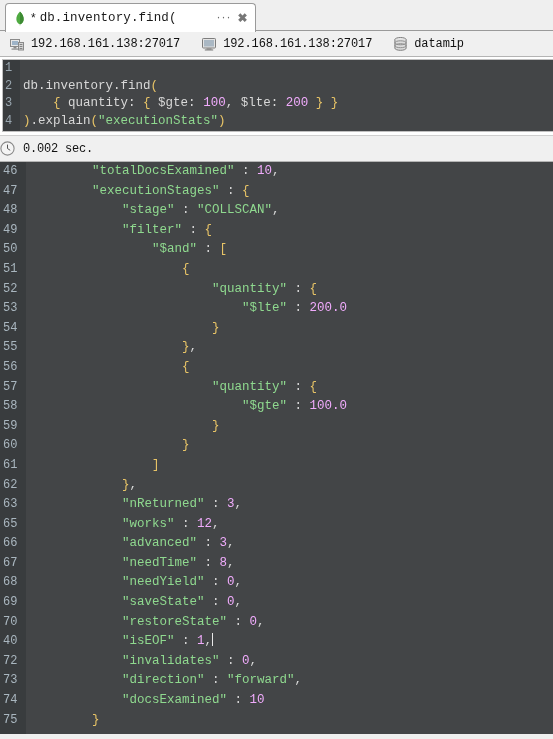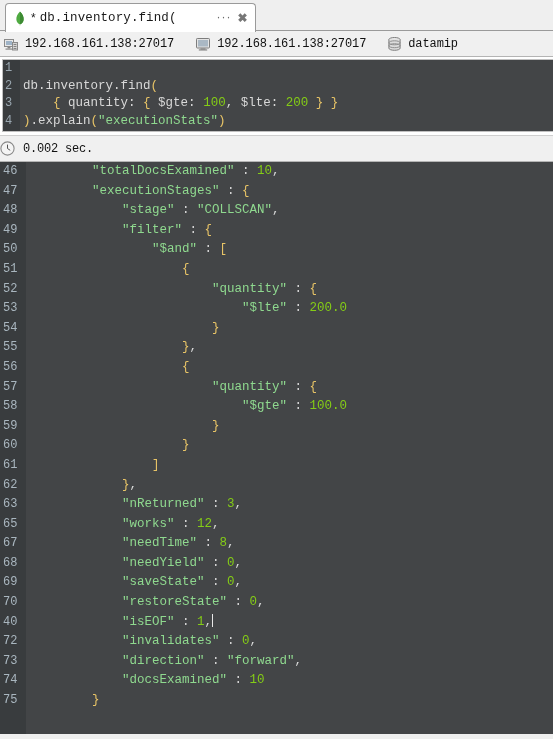--- a/index.html
+++ b/index.html
@@ -82,21 +82,21 @@
     padding: 0 1px;
   }
 
   
   .connbar {
     height: 26px;
     background: #f0f0f0;
     border-bottom: 1px solid #b4b4b4;
     display: flex;
     align-items: center;
-    padding-left: 4px;
+    padding-left: 10px;
     box-sizing: border-box;
     gap: 0;
   }
   .conn-item {
     display: flex;
     align-items: center;
     gap: 7px;
     margin-right: 22px;
   }
   .conn-label {
@@ -159,21 +159,21 @@
   .lc {
     padding-left: 3px;
     color: #d6d6d6;
     z-index: 1;
   }
 
   
   .t-plain  { color: #d8d8d8; }
   .t-key    { color: #8fd98f; }
   .t-punc   { color: #e8c467; }
-  .t-num    { color: #84cc16; }
+  .t-num    { color: #f0abfc; }
   .t-str    { color: #8fd98f; }
   .t-op     { color: #d8d8d8; }
 
   
   .statusbar {
     height: 27px;
     background: #f0f0f0;
     border-top: 1px solid #cfcfcf;
     border-bottom: 1px solid #b4b4b4;
     display: flex;
@@ -331,20 +331,21 @@
         <div class="code-line"><span class="ln">55</span><span class="lc"><span class="t-plain">                    </span><span class="t-punc">}</span><span class="t-op">,</span></span></div>
         <div class="code-line"><span class="ln">56</span><span class="lc"><span class="t-plain">                    </span><span class="t-punc">{</span></span></div>
         <div class="code-line"><span class="ln">57</span><span class="lc"><span class="t-plain">                        </span><span class="t-key">"quantity"</span><span class="t-op"> : </span><span class="t-punc">{</span></span></div>
         <div class="code-line"><span class="ln">58</span><span class="lc"><span class="t-plain">                            </span><span class="t-key">"$gte"</span><span class="t-op"> : </span><span class="t-num">100.0</span></span></div>
         <div class="code-line"><span class="ln">59</span><span class="lc"><span class="t-plain">                        </span><span class="t-punc">}</span></span></div>
         <div class="code-line"><span class="ln">60</span><span class="lc"><span class="t-plain">                    </span><span class="t-punc">}</span></span></div>
         <div class="code-line"><span class="ln">61</span><span class="lc"><span class="t-plain">                </span><span class="t-punc">]</span></span></div>
         <div class="code-line"><span class="ln">62</span><span class="lc"><span class="t-plain">            </span><span class="t-punc">}</span><span class="t-op">,</span></span></div>
         <div class="code-line"><span class="ln">63</span><span class="lc"><span class="t-plain">            </span><span class="t-key">"nReturned"</span><span class="t-op"> : </span><span class="t-num">3</span><span class="t-op">,</span></span></div>
         <div class="code-line"><span class="ln">65</span><span class="lc"><span class="t-plain">            </span><span class="t-key">"works"</span><span class="t-op"> : </span><span class="t-num">12</span><span class="t-op">,</span></span></div>
+        <div class="code-line"><span class="ln">66</span><span class="lc"><span class="t-plain">            </span><span class="t-key">"advanced"</span><span class="t-op"> : </span><span class="t-num">3</span><span class="t-op">,</span></span></div>
         <div class="code-line"><span class="ln">67</span><span class="lc"><span class="t-plain">            </span><span class="t-key">"needTime"</span><span class="t-op"> : </span><span class="t-num">8</span><span class="t-op">,</span></span></div>
         <div class="code-line"><span class="ln">68</span><span class="lc"><span class="t-plain">            </span><span class="t-key">"needYield"</span><span class="t-op"> : </span><span class="t-num">0</span><span class="t-op">,</span></span></div>
         <div class="code-line"><span class="ln">69</span><span class="lc"><span class="t-plain">            </span><span class="t-key">"saveState"</span><span class="t-op"> : </span><span class="t-num">0</span><span class="t-op">,</span></span></div>
         <div class="code-line"><span class="ln">70</span><span class="lc"><span class="t-plain">            </span><span class="t-key">"restoreState"</span><span class="t-op"> : </span><span class="t-num">0</span><span class="t-op">,</span></span></div>
         <div class="code-line"><span class="ln">40</span><span class="lc"><span class="t-plain">            </span><span class="t-key">"isEOF"</span><span class="t-op"> : </span><span class="t-num">1</span><span class="t-op">,</span><span class="caret"></span></span></div>
         <div class="code-line"><span class="ln">72</span><span class="lc"><span class="t-plain">            </span><span class="t-key">"invalidates"</span><span class="t-op"> : </span><span class="t-num">0</span><span class="t-op">,</span></span></div>
         <div class="code-line"><span class="ln">73</span><span class="lc"><span class="t-plain">            </span><span class="t-key">"direction"</span><span class="t-op"> : </span><span class="t-key">"forward"</span><span class="t-op">,</span></span></div>
         <div class="code-line"><span class="ln">74</span><span class="lc"><span class="t-plain">            </span><span class="t-key">"docsExamined"</span><span class="t-op"> : </span><span class="t-num">10</span></span></div>
         <div class="code-line"><span class="ln">75</span><span class="lc"><span class="t-plain">        </span><span class="t-punc">}</span></span></div>
       </div>

